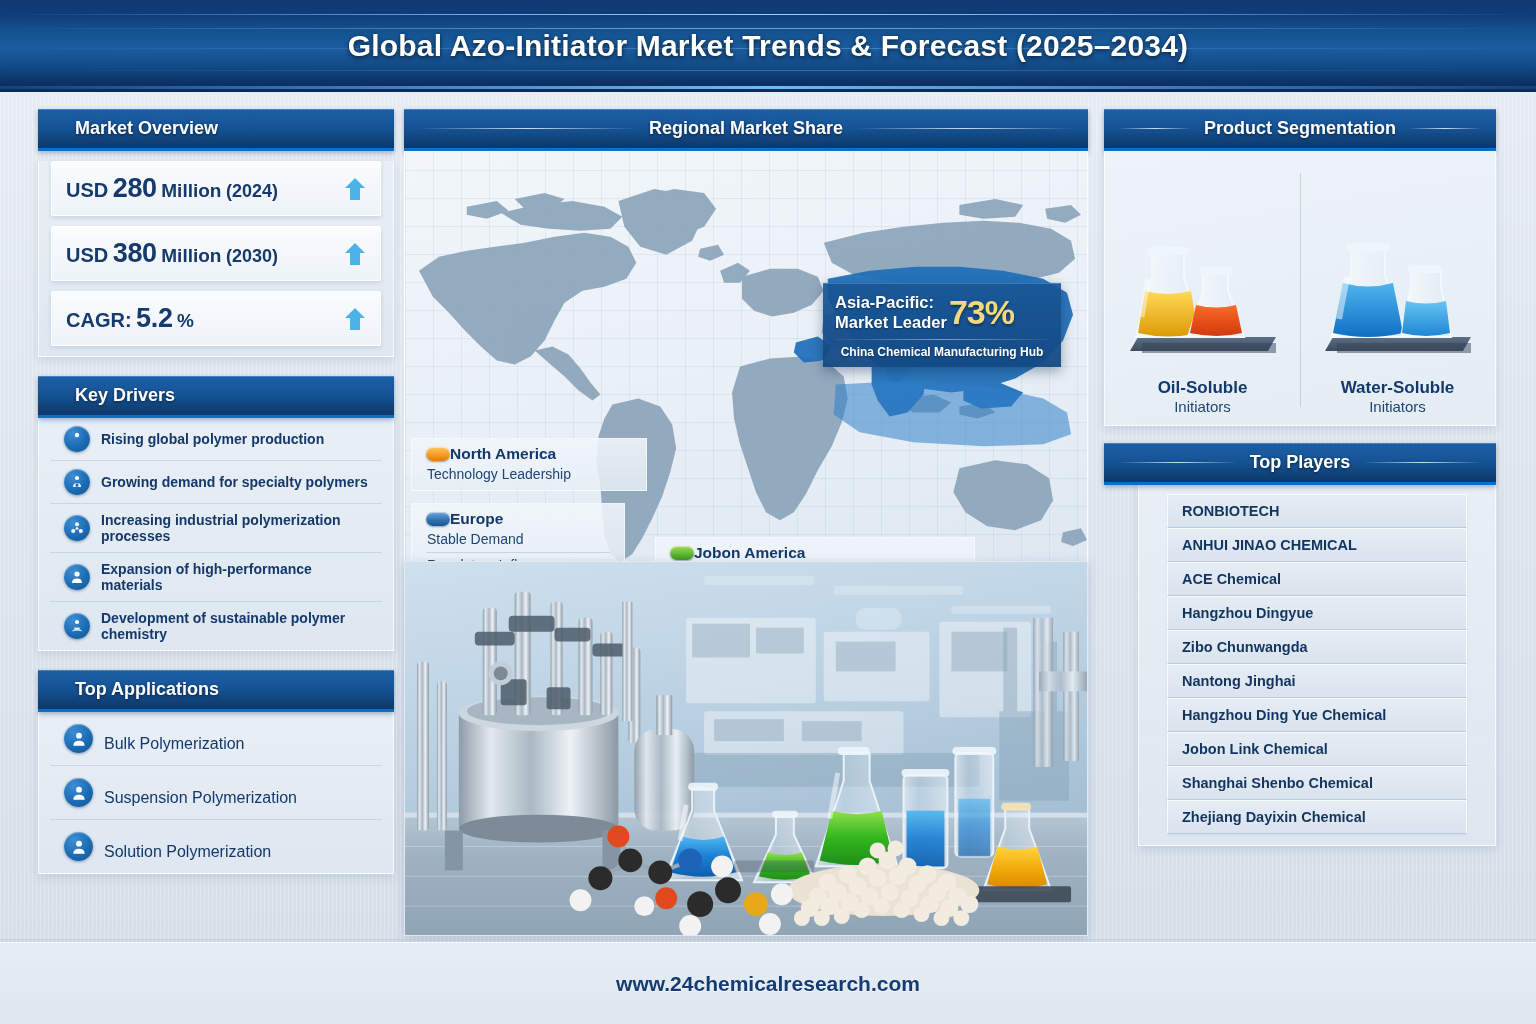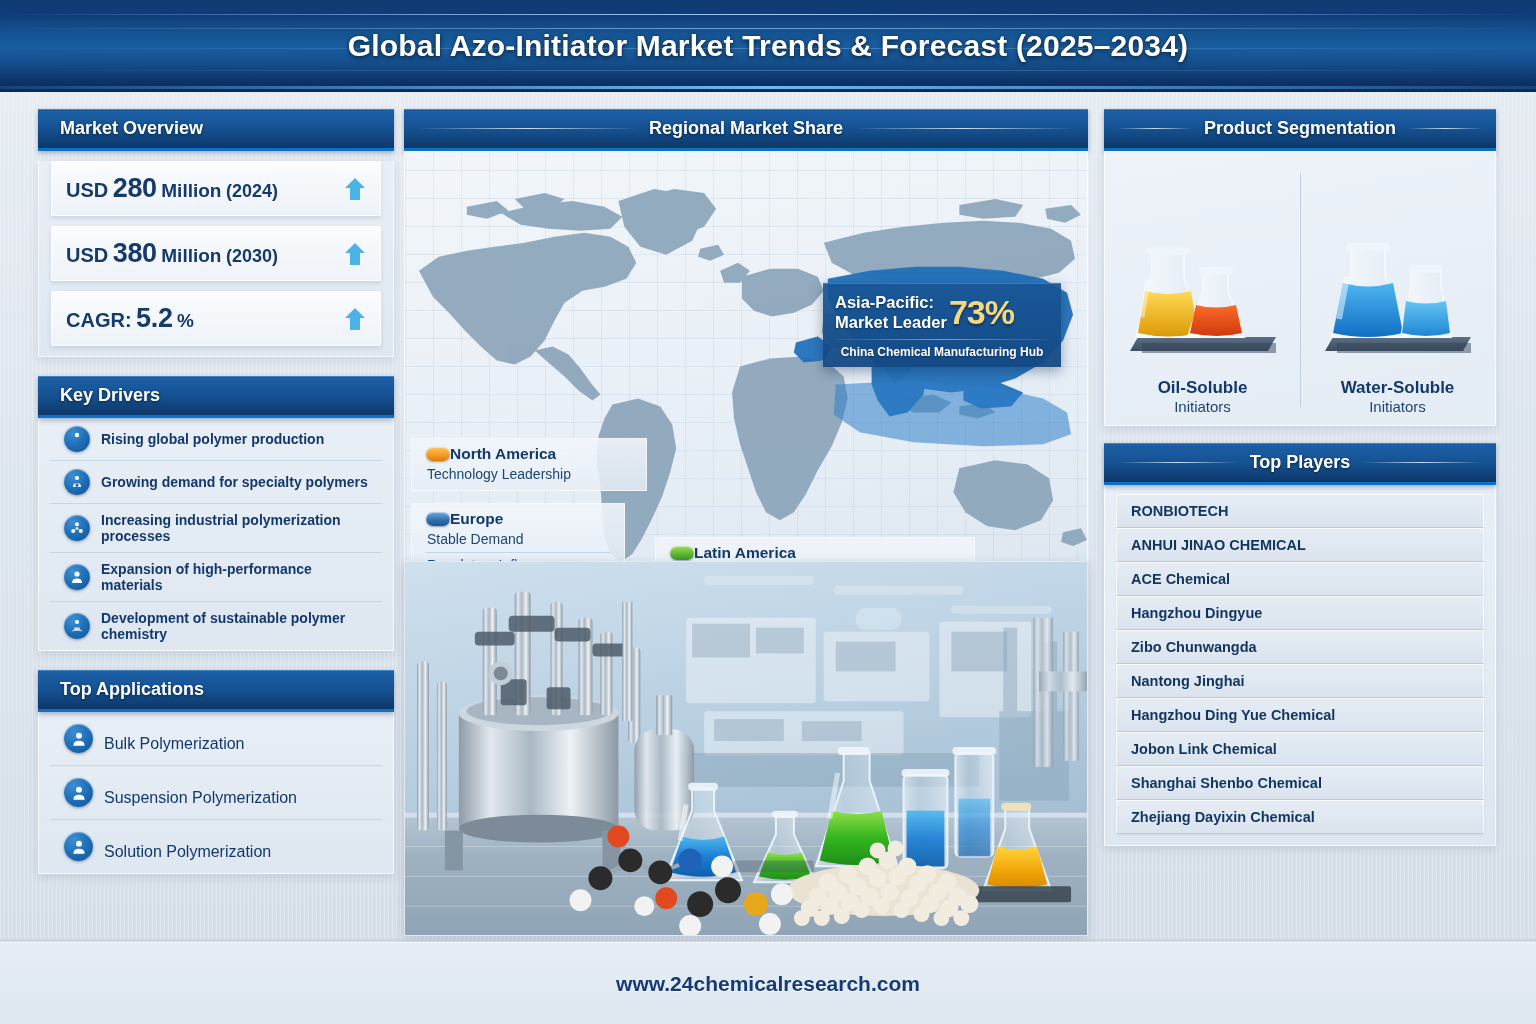--- a/index.html
+++ b/index.html
@@ -49,21 +49,21 @@
   
   .panel-header {
     height: 42px; position: relative;
     background: linear-gradient(180deg,#1b5fa5 0%,#19589c 30%,#14508f 55%,#103f75 85%,#0d3769 100%);
     border-bottom: 3px solid #0a70c8;
     box-shadow: 0 2px 5px rgba(20,50,90,.35), inset 0 1px 0 rgba(150,200,245,.35);
     display:flex; align-items:center; justify-content:center; gap:12px;
     padding: 0 14px;
     overflow:hidden;
   }
-  .panel-header.left-align { justify-content:flex-start; padding-left:22px; }
+  .panel-header.left-align { justify-content:flex-start; padding-left:37px; }
   .ph-title { color:#fff; font-size:18px; font-weight:bold; text-shadow:0 1px 3px rgba(0,0,0,.55); white-space:nowrap; }
   .ph-rule { flex:1 1 auto; height:1px; min-width:18px;
     background: linear-gradient(90deg, rgba(255,255,255,0), rgba(235,245,255,.85), rgba(255,255,255,0)); }
 
   .panel-body {
     background: linear-gradient(180deg, rgba(233,239,246,.96) 0%, rgba(222,231,241,.94) 100%);
     border:1px solid rgba(255,255,255,.75);
     border-top:none;
     box-shadow: 0 3px 9px rgba(40,70,110,.14);
   }
@@ -170,21 +170,21 @@
     background: linear-gradient(170deg,#eef3f9 0%,#e4ecf4 100%); }
   .seg-cell { flex:1; display:flex; flex-direction:column; align-items:center; justify-content:flex-end; padding-bottom:10px; position:relative; }
   .seg-cell + .seg-cell::before {
     content:""; position:absolute; left:0; top:22px; bottom:18px; width:1px; background:rgba(160,185,212,.55);
   }
   .seg-art { width:170px; height:150px; }
   .seg-name { font-size:17px; font-weight:bold; color:#13386a; margin-top:3px; text-align:center; }
   .seg-sub  { font-size:15px; color:#1d4472; text-align:center; }
 
   .players-wrap { margin-top:17px; }
-  .players-body { padding:9px 11px 11px; }
+  .players-body { padding:9px 28px 11px;margin-left:34px; }
   .player-row {
     background: linear-gradient(180deg,#e5ecf4 0%,#dae3ee 100%);
     border:1px solid rgba(255,255,255,.85);
     border-bottom:1px solid rgba(152,176,204,.55);
     padding:8px 14px;
     font-size:14.5px; font-weight:bold; color:#12355f;
     box-shadow: 0 1px 2px rgba(60,90,130,.1);
     white-space:nowrap; overflow:hidden; text-overflow:ellipsis;
   }
 
@@ -447,21 +447,21 @@
         <span class="lg-name">Europe</span>
       </div>
       <div class="lg-sub">Stable Demand</div>
       <div class="lg-sep"></div>
       <div class="lg-sub">Regulatory Influence</div>
     </div>
 
     <div class="legend-box lg-la">
       <div class="lg-head">
         <span class="pill green"></span>
-        <span class="lg-name">Latin America</span>
+        <span class="lg-name">Jobon America</span>
       </div>
       <div class="lg-sub">Emerging Plastics Sector Growth</div>
     </div>
   </div>
 </div>
 
 <div class="lab-photo">
   <svg viewBox="0 0 684 375" preserveAspectRatio="none">
     <defs>
       <linearGradient id="bg" x1="0" y1="0" x2="0.3" y2="1">

